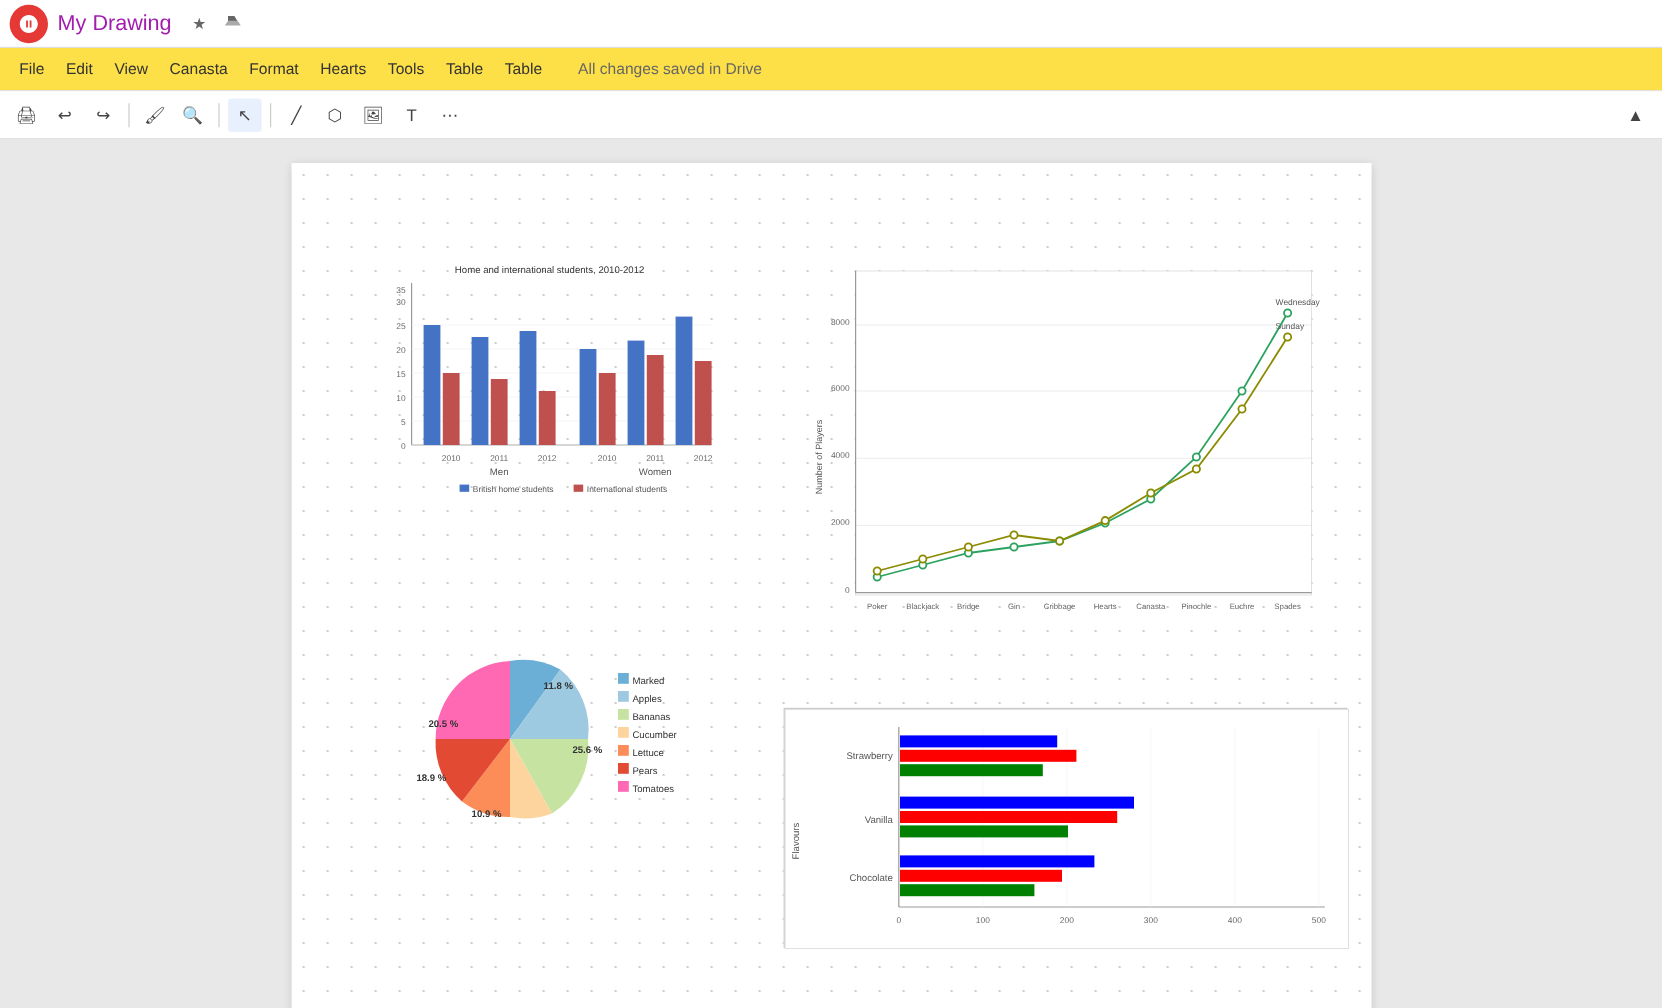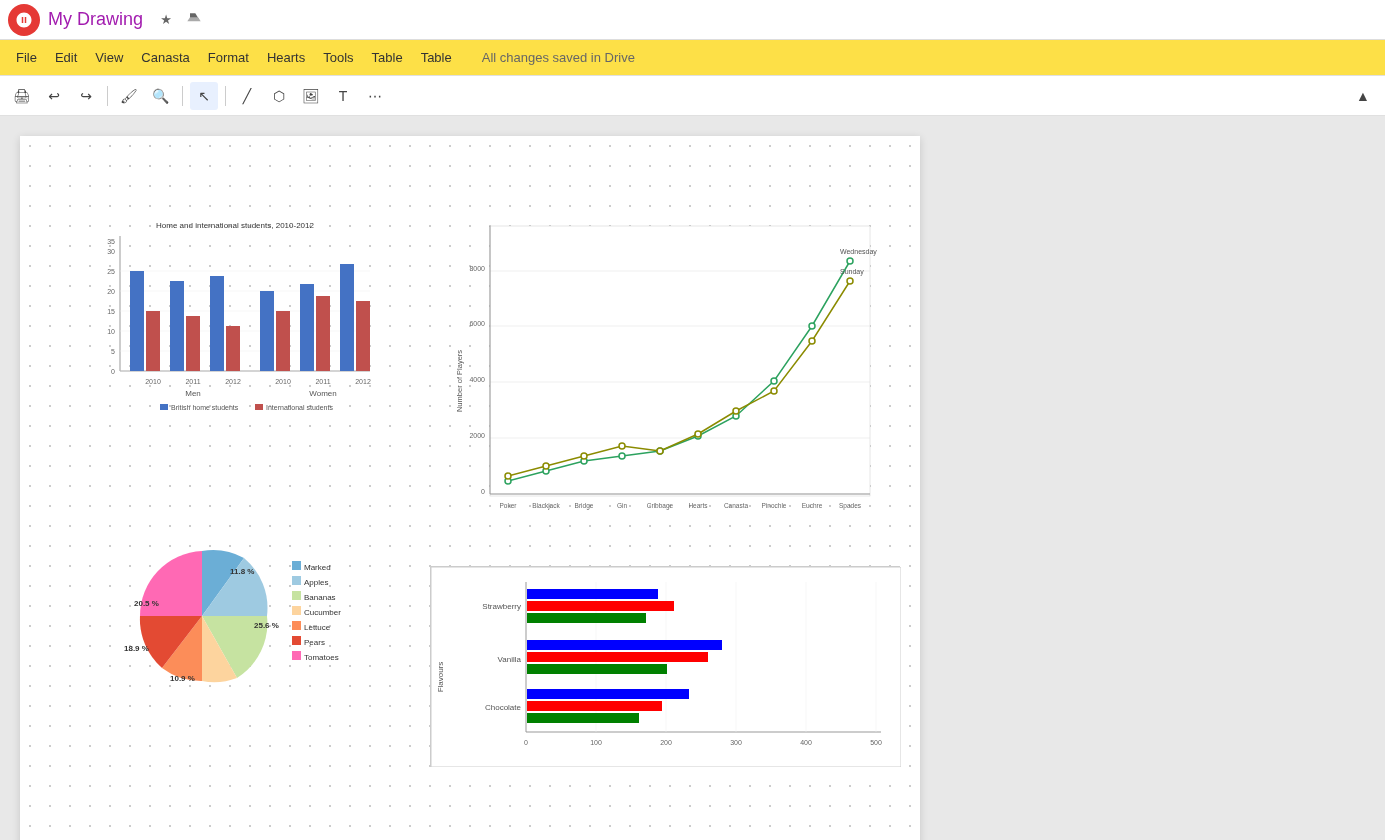--- a/index.html
+++ b/index.html
@@ -19,21 +19,21 @@
     #user-email { font-size: 12px; color: #555; }
     #comments-btn { background: none; border: 1px solid #ccc; padding: 5px 12px; border-radius: 3px; cursor: pointer; font-size: 13px; }
     #share-btn { background: #1a73e8; color: white; border: none; padding: 6px 14px; border-radius: 3px; cursor: pointer; font-size: 13px; display: flex; align-items: center; gap: 5px; }
 
     
     #toolbar { display: flex; align-items: center; height: 40px; background: #fff; border-bottom: 1px solid #e0e0e0; padding: 0 8px; gap: 4px; }
     .toolbar-btn { width: 28px; height: 28px; display: flex; align-items: center; justify-content: center; cursor: pointer; border-radius: 3px; font-size: 14px; color: #444; border: none; background: none; }
     .toolbar-sep { width: 1px; height: 20px; background: #ccc; margin: 0 3px; }
 
     
-    #canvas-area { background: #e8e8e8; display: flex; align-items: flex-start; padding: 20px; height: calc(840px - 40px - 36px - 40px); overflow: auto; position: relative; }
+    #canvas-area { background: #e8e8e8; display: flex; justify-content: center; align-items: flex-start; padding: 20px; height: calc(840px - 40px - 36px - 40px); overflow: auto; position: relative; }
     #drawing-canvas { width: 900px; min-height: 730px; background: white; position: relative; background-image: 
       radial-gradient(circle, #ccc 1px, transparent 1px);
     background-size: 20px 20px; box-shadow: 0 2px 8px rgba(0,0,0,0.15); }
   </style>
 </head>
 <body>
 
 <div id="top-bar">
   <div id="app-icon">
     <svg viewBox="0 0 24 24">
@@ -243,21 +243,21 @@
         <text x="222" y="99" font-size="8" fill="#333">Cucumber</text>
         <rect x="210" y="105" width="9" height="9" fill="#fc8d59"></rect>
         <text x="222" y="114" font-size="8" fill="#333">Lettuce</text>
         <rect x="210" y="120" width="9" height="9" fill="#e34a33"></rect>
         <text x="222" y="129" font-size="8" fill="#333">Pears</text>
         <rect x="210" y="135" width="9" height="9" fill="#ff69b4"></rect>
         <text x="222" y="144" font-size="8" fill="#333">Tomatoes</text>
       </svg>
     </div>
 
-    <div style="position:absolute; top:430px; left:410px; width:470px; height:200px; background:#f9f9f9; border: 1px solid #ccc;">
+    <div style="position:absolute; top:454px; left:410px; width:470px; height:200px; background:#f9f9f9; border: 1px solid #ccc;">
       <svg width="470" height="200" viewBox="0 0 470 200">
         <rect x="0" y="0" width="470" height="200" fill="white" stroke="#ccc"></rect>
 
         <text x="12" y="110" text-anchor="middle" font-size="8" fill="#555" transform="rotate(-90, 12, 110)">Flavours</text>
 
         <line x1="95" y1="15" x2="95" y2="165" stroke="#999" stroke-width="1"></line>
         <line x1="95" y1="165" x2="450" y2="165" stroke="#999" stroke-width="1"></line>
 
         <text x="95" y="178" text-anchor="middle" font-size="7" fill="#666">0</text>
         <text x="165" y="178" text-anchor="middle" font-size="7" fill="#666">100</text>

